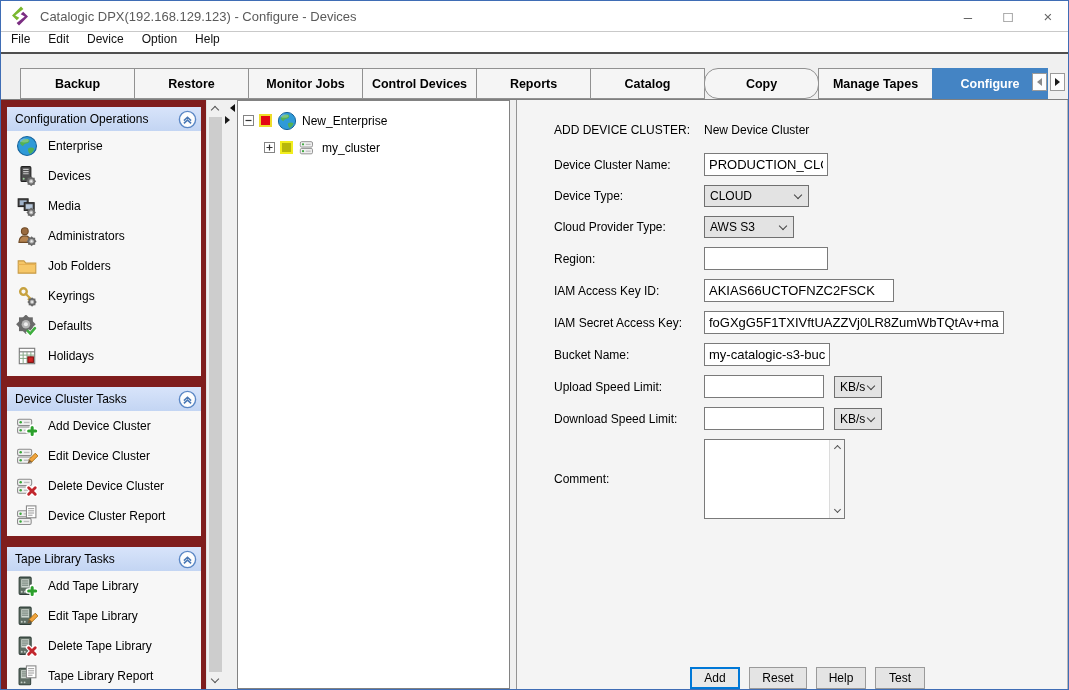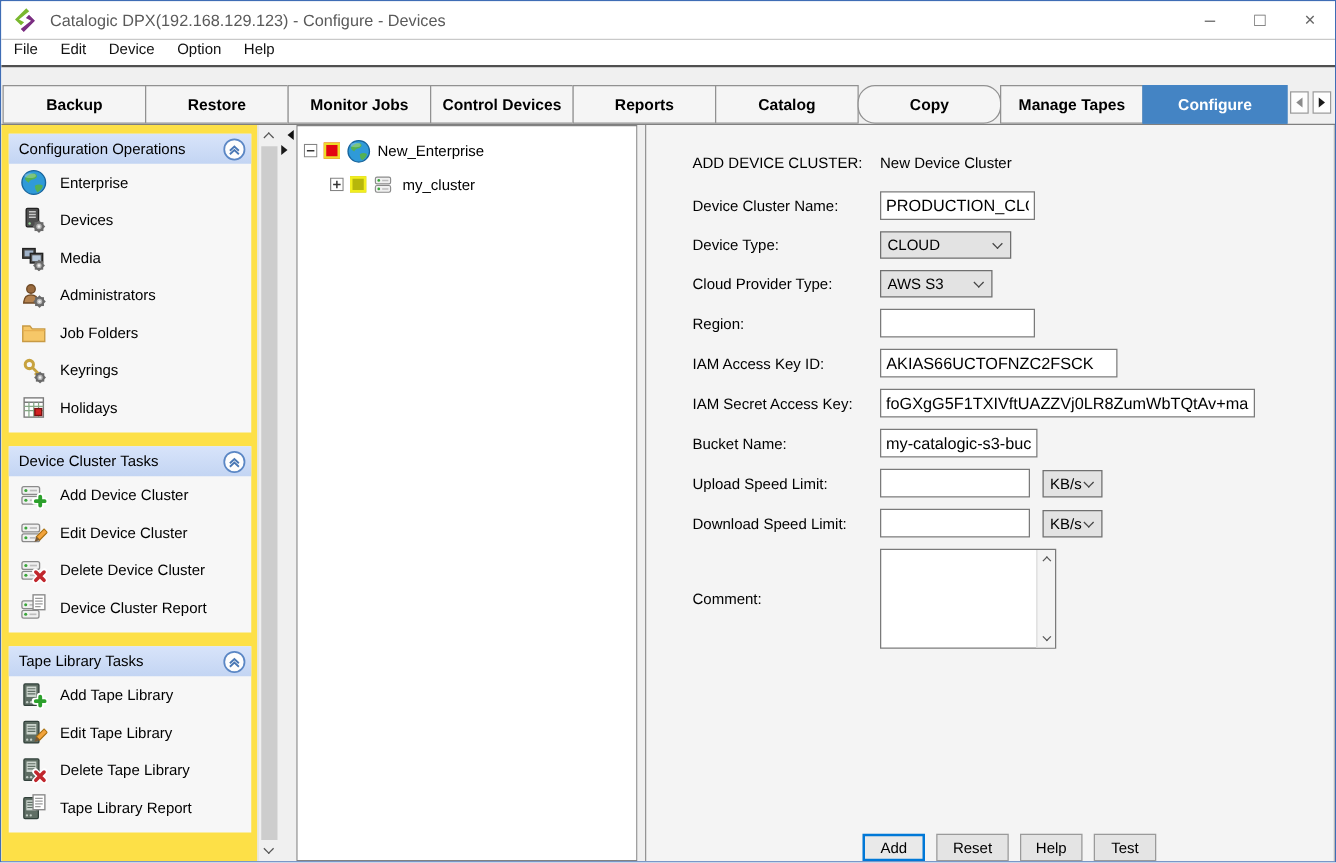--- a/index.html
+++ b/index.html
@@ -10,31 +10,31 @@
   .titlebar{flex:0 0 31px;display:flex;align-items:center;background:#fff;border-bottom:1px solid #c9c9c9}
   .app-logo{width:20px;height:20px;margin:0 10px 0 9px;display:inline-flex}
   .title-text{font-size:13px;color:#5a5a5a}
   .win-controls{margin-left:auto;display:flex;height:100%}
   .win-btn{width:40px;height:100%;display:flex;align-items:center;justify-content:center;color:#666;font-size:15px;cursor:default}
   
   .menubar{flex:0 0 22px;display:flex;background:#fff;border-bottom:2px solid #4f4f4f;padding-left:1px}
   .menu-item{font-size:12px;color:#111;padding:0 9px}
   
   .tabstrip{flex:0 0 46px;background:#f0f0f0;position:relative;border-bottom:1px solid #7f7f7f}
-  .tabsrow{position:absolute;left:2px;bottom:0;display:flex;align-items:flex-start}
+  .tabsrow{position:absolute;left:20px;bottom:0;display:flex;align-items:flex-start}
   .tab{height:31px;display:flex;align-items:center;justify-content:center;font-size:12.5px;font-weight:bold;background:#f5f5f5;border:1px solid #919191;margin-left:-1px;color:#000;white-space:nowrap}
   .tab.active{background:var(--active-tab,#4484c4);color:#fff;border-color:var(--active-tab,#4484c4)}
   .tab-arrows{position:absolute;right:3px;bottom:8px;display:flex;gap:3px}
   .tab-arrow{width:15px;height:18px;background:#fdfdfd;border:1px solid #9a9a9a;display:flex;align-items:center;justify-content:center}
   .tri{width:0;height:0;border-top:4px solid transparent;border-bottom:4px solid transparent}
   .tri.left{border-right:5px solid #8a8a8a}
   .tri.right{border-left:5px solid #1a1a1a}
   
   .main{flex:1;display:flex;background:#f0f0f0;overflow:hidden}
-  .sidebar{width:205px;background:#fde047;padding:7px 0 0 6px;overflow:hidden}
+  .sidebar{width:205px;background:#7f1d1d;padding:7px 0 0 6px;overflow:hidden}
   .section{width:194px;background:#f7f7f7;margin-bottom:11px;padding-bottom:5px}
   .section-header{height:24px;background:linear-gradient(var(--section-header-top,#d8e4fa),var(--section-header-bottom,#c3d5f3));display:flex;align-items:center;padding:0 4px 0 8px;font-size:12px;color:#000}
   .sh-label{flex:1}
   .collapse-btn{display:inline-flex;cursor:pointer}
   .side-item{height:30px;display:flex;align-items:center;padding-left:9px;font-size:12px;gap:10px;color:#000;cursor:default}
   .side-icon{width:22px;height:22px;display:inline-flex;align-items:center;justify-content:center}
   
   .side-scroll{width:17px;background:#f0f0f0;border-left:1px solid #e2e2e2;display:flex;flex-direction:column;align-items:center}
   .scroll-btn{height:17px;width:100%;display:flex;align-items:center;justify-content:center}
   .scroll-thumb{flex:1;width:13px;background:#cdcdcd}
@@ -206,20 +206,35 @@
                 <path d="M9 8.2 14.6 13.8M12.7 11.9l-1.8 1.8M14.8 14l-1.8 1.8" stroke="#c7a23f" stroke-width="2"></path>
                 <g transform="translate(14.6 15.4) scale(0.9)">
                   <rect x="-3.4" y="-3.4" width="6.8" height="6.8" fill="#6a6a6a"></rect>
                   <rect x="-3.4" y="-3.4" width="6.8" height="6.8" fill="#6a6a6a" transform="rotate(45)"></rect>
                   <circle r="2.1" fill="#b5b5b5"></circle>
                   <circle r="1" fill="#efefef"></circle>
                 </g>
               </svg>
             </span>
             <span class="side-label">Keyrings</span>
+          </div>
+          <div class="side-item">
+            <span class="side-icon">
+              <svg width="22" height="22" viewBox="0 0 20 20">
+                <g transform="translate(9 8.4) scale(1.85)">
+                  <rect x="-3.4" y="-3.4" width="6.8" height="6.8" fill="#6a6a6a"></rect>
+                  <rect x="-3.4" y="-3.4" width="6.8" height="6.8" fill="#6a6a6a" transform="rotate(45)"></rect>
+                  <circle r="2.1" fill="#b5b5b5"></circle>
+                  <circle r="1" fill="#efefef"></circle>
+                </g>
+                <path d="M10.3 14.4l2.7 2.8 4.6-5.3" stroke="#fff" stroke-width="4" fill="none"></path>
+                <path d="M10.6 14.4l2.4 2.5 4.2-4.9" stroke="#3fae3f" stroke-width="2.4" fill="none" stroke-linecap="round"></path>
+              </svg>
+            </span>
+            <span class="side-label">Defaults</span>
           </div>
           <div class="side-item">
             <span class="side-icon">
               <svg width="22" height="22" viewBox="0 0 20 20">
                 <rect x="3" y="3" width="14" height="14" fill="#fdfdfd" stroke="#7a7a7a"></rect>
                 <path d="M3 6.2h14" stroke="#7a7a7a"></path>
                 <path d="M6.5 6.2v10.8M10 6.2v10.8M13.5 6.2v10.8M3 9.2h14M3 12.2h14" stroke="#86a886" stroke-width="0.9"></path>
                 <rect x="10.8" y="10.8" width="5" height="5" fill="#d42222" stroke="#7a1010"></rect>
               </svg>
             </span>

